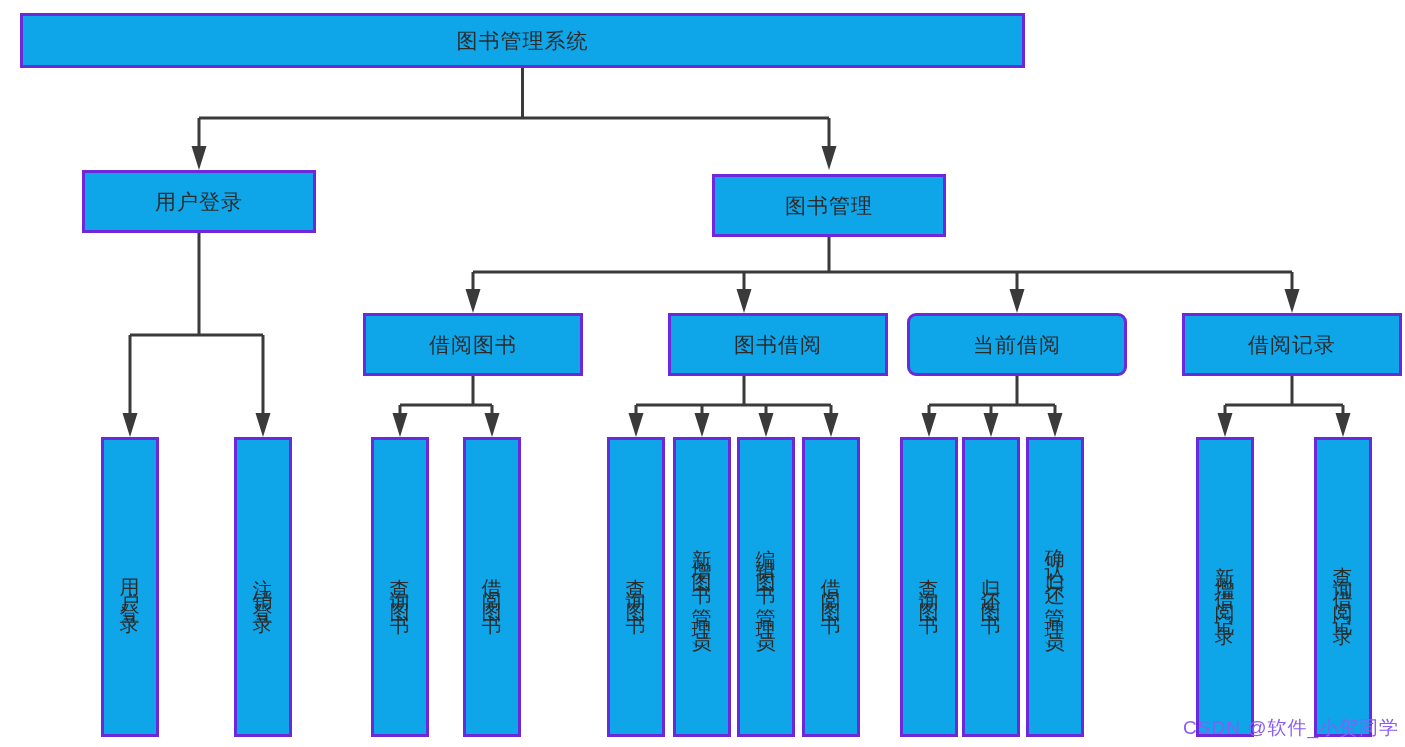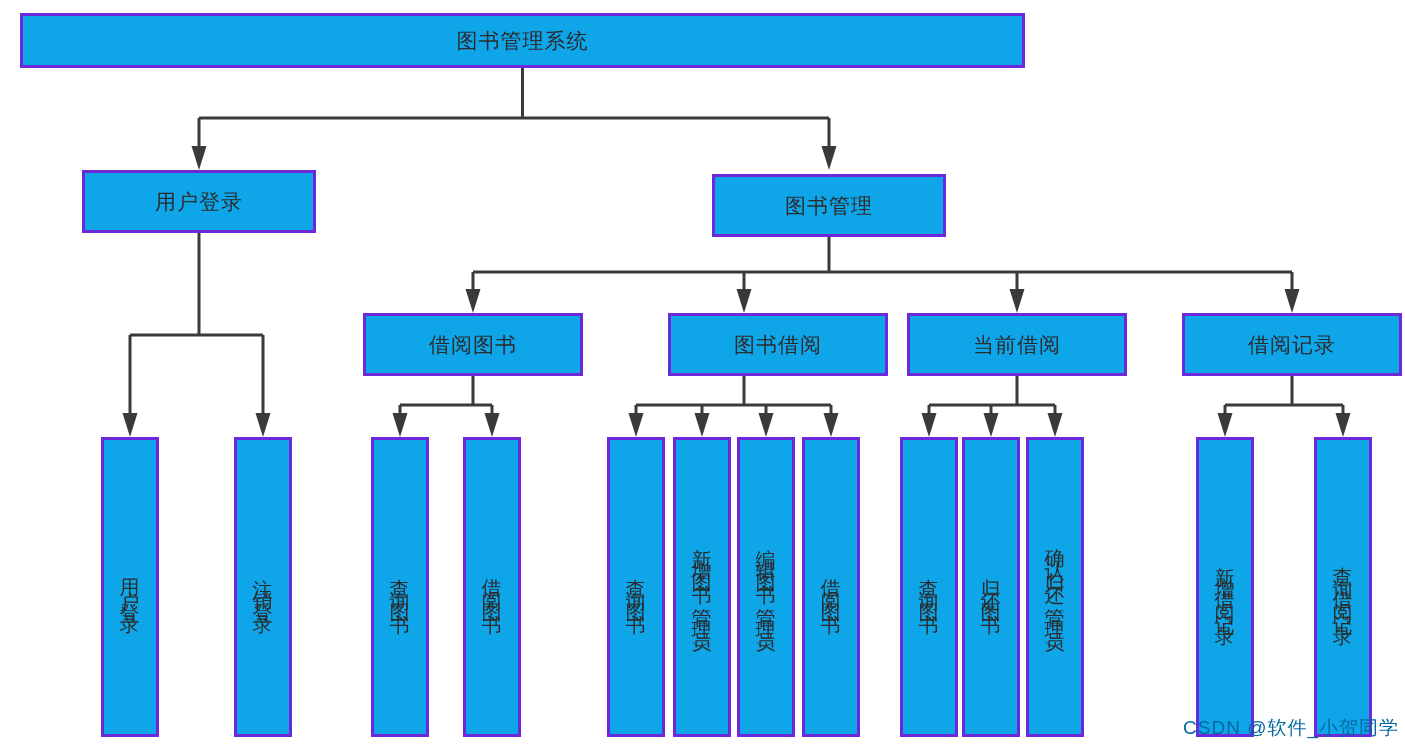--- a/index.html
+++ b/index.html
@@ -13,21 +13,21 @@
     box-sizing:border-box; display:flex; align-items:center; justify-content:center;
     color:#2b2b2b; z-index:1;
   }
   .hbox { font-size:21px; letter-spacing:1px; }
   .vbox {
     writing-mode:vertical-rl; text-orientation:mixed;
     font-size:20px; letter-spacing:12px; line-height:1;
   }
   .watermark {
     position:absolute; right:6px; bottom:6px; z-index:2;
-    color:#0369a1; font-size:19px; letter-spacing:1px;
+    color:#8b5cf6; font-size:19px; letter-spacing:1px;
   }
 </style>
 </head>
 <body>
 
 <div class="stage">
 
   <svg class="connectors" viewBox="0 0 1405 747" xmlns="http://www.w3.org/2000/svg">
     <g stroke="#3a3a3a" stroke-width="3" fill="none">
       <path d="M522.5 68 V118 M199 118 H829 M199 118 V150 M829 118 V150"></path>
@@ -61,21 +61,21 @@
     </g>
   </svg>
 
   <div class="box hbox" style="left:20px; top:13px; width:1005px; height:55px;">图书管理系统</div>
 
   <div class="box hbox" style="left:82px; top:170px; width:234px; height:63px;">用户登录</div>
   <div class="box hbox" style="left:712px; top:174px; width:234px; height:63px;">图书管理</div>
 
   <div class="box hbox" style="left:363px; top:313px; width:220px; height:63px;">借阅图书</div>
   <div class="box hbox" style="left:634px; top:313px; width:220px; height:63px;margin-left:34px;">图书借阅</div>
-  <div class="box hbox" style="left:907px; top:313px; width:220px; height:63px;">当前借阅</div>
+  <div class="box hbox" style="left:907px; top:313px; width:220px; height:63px;border-radius:9px;">当前借阅</div>
   <div class="box hbox" style="left:1182px; top:313px; width:220px; height:63px;text-align:right;">借阅记录</div>
 
   <div class="box vbox" style="left:101px; top:437px; width:58px; height:300px;">用户登录</div>
   <div class="box vbox" style="left:234px; top:437px; width:58px; height:300px;">注销登录</div>
 
   <div class="box vbox" style="left:371px; top:437px; width:58px; height:300px;">查询图书</div>
   <div class="box vbox" style="left:463px; top:437px; width:58px; height:300px;">借阅图书</div>
 
   <div class="box vbox" style="left:607px; top:437px; width:58px; height:300px;">查询图书</div>
   <div class="box vbox" style="left:673px; top:437px; width:58px; height:300px;">新增图书（管理员）</div>

